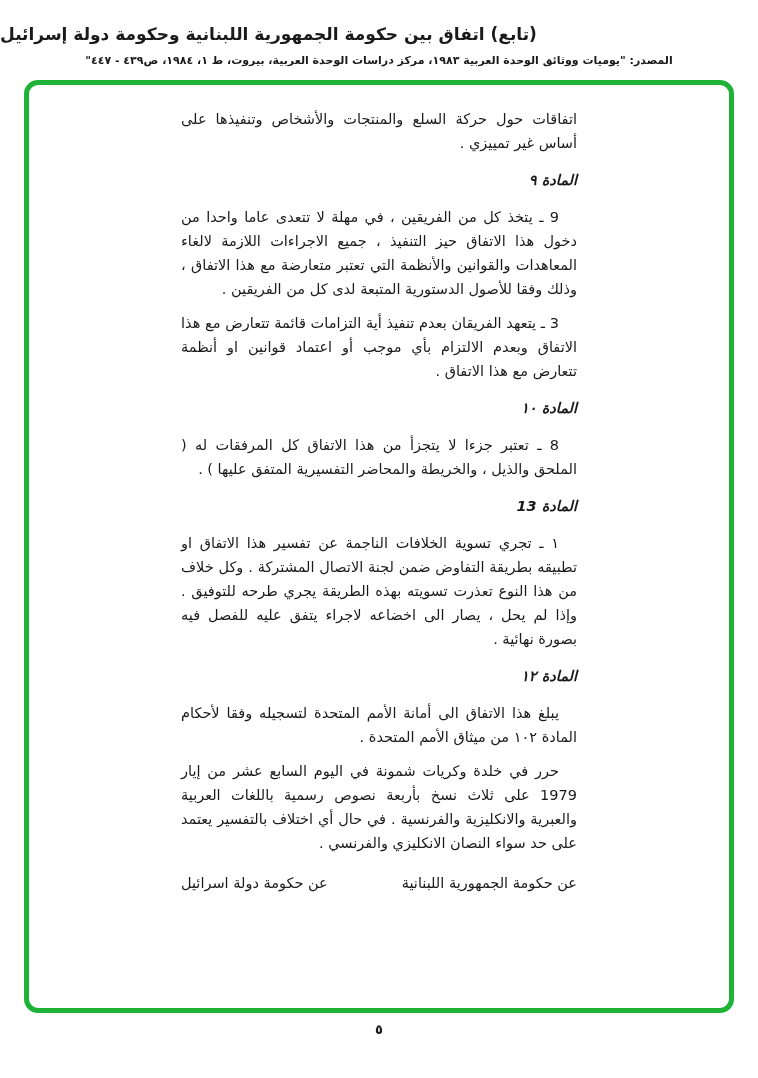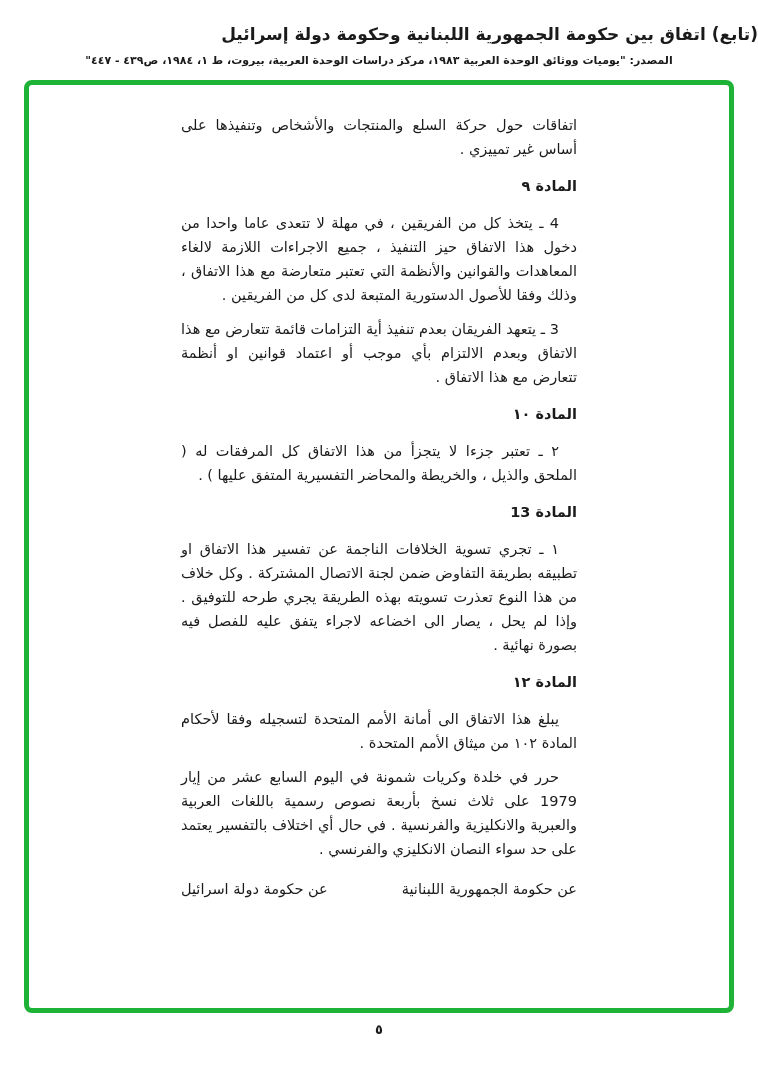--- a/index.html
+++ b/index.html
@@ -10,39 +10,39 @@
     color: #1a1a1a;
   }
   .page {
     width: 758px;
     height: 1078px;
     padding-top: 24px;
     overflow: hidden;
     background: #ffffff;
   }
   .page-title {
-    text-align: right;
+    text-align: left;
     font-size: 17px;
     font-weight: bold;
     direction: rtl;
     letter-spacing: 0.2px;
   }
   .source-line {
     margin-top: 10px;
     text-align: center;
     font-size: 11px;
     font-weight: bold;
     direction: rtl;
   }
   .doc-box {
     margin: 13px 24px 0 24px;
     height: 933px;
     border: 5px solid var(--green, #1eb337);
-    border-radius: 8px;
-    padding: 28px 0 10px 0;
+    border-radius: 14px;
+    padding: 22px 0 10px 0;
     overflow: hidden;
     background: #ffffff;
   }
   .doc-column {
     width: 396px;
     margin: 0 auto;
     direction: rtl;
     text-align: justify;
     font-size: 14.5px;
     line-height: 24px;
@@ -50,20 +50,21 @@
   .para {
     margin-bottom: 10px;
     text-align: justify;
     text-justify: inter-word;
   }
   .para.indent { text-indent: 18px; }
   .article-heading {
     font-weight: bold;
     margin: 13px 0 13px 0;
     text-align: right;
+    font-style: italic;
   }
   .signatures {
     margin-top: 16px;
     display: flex;
     flex-direction: row;
     justify-content: space-between;
     direction: rtl;
   }
   .sig-group { text-align: center; }
   .sig-title { font-size: 14.5px; }
@@ -82,24 +83,24 @@
 
   <div class="page-title">(تابع) اتفاق بين حكومة الجمهورية اللبنانية وحكومة دولة إسرائيل</div>
 
   <div class="source-line">المصدر:  "يوميات ووثائق الوحدة العربية ١٩٨٣، مركز دراسات الوحدة العربية، بيروت، ط ١، ١٩٨٤، ص٤٣٩ - ٤٤٧"</div>
 
   <div class="doc-box">
     <div class="doc-column">
 
     <div class="para">اتفاقات حول حركة السلع والمنتجات والأشخاص وتنفيذها على أساس غير تمييزي .</div>
         <div class="article-heading">المادة ٩</div>
-        <div class="para indent">4 ـ يتخذ كل من الفريقين ، في مهلة لا تتعدى عاما واحدا من دخول هذا الاتفاق حيز التنفيذ ، جميع الاجراءات اللازمة لالغاء المعاهدات والقوانين والأنظمة التي تعتبر متعارضة مع هذا الاتفاق ، وذلك وفقا للأصول الدستورية المتبعة لدى كل من الفريقين .</div>
+        <div class="para indent">9 ـ يتخذ كل من الفريقين ، في مهلة لا تتعدى عاما واحدا من دخول هذا الاتفاق حيز التنفيذ ، جميع الاجراءات اللازمة لالغاء المعاهدات والقوانين والأنظمة التي تعتبر متعارضة مع هذا الاتفاق ، وذلك وفقا للأصول الدستورية المتبعة لدى كل من الفريقين .</div>
         <div class="para indent">3 ـ يتعهد الفريقان بعدم تنفيذ أية التزامات قائمة تتعارض مع هذا الاتفاق وبعدم الالتزام بأي موجب أو اعتماد قوانين او أنظمة تتعارض مع هذا الاتفاق .</div>
         <div class="article-heading">المادة ١٠</div>
-        <div class="para indent">٢ ـ تعتبر جزءا لا يتجزأ من هذا الاتفاق كل المرفقات له ( الملحق والذيل ، والخريطة والمحاضر التفسيرية المتفق عليها ) .</div>
+        <div class="para indent">8 ـ تعتبر جزءا لا يتجزأ من هذا الاتفاق كل المرفقات له ( الملحق والذيل ، والخريطة والمحاضر التفسيرية المتفق عليها ) .</div>
         <div class="article-heading">المادة 13</div>
         <div class="para indent">١ ـ تجري تسوية الخلافات الناجمة عن تفسير هذا الاتفاق او تطبيقه بطريقة التفاوض ضمن لجنة الاتصال المشتركة . وكل خلاف من هذا النوع تعذرت تسويته بهذه الطريقة يجري طرحه للتوفيق . وإذا لم يحل ، يصار الى اخضاعه لاجراء يتفق عليه للفصل فيه بصورة نهائية .</div>
         <div class="article-heading">المادة ١٢</div>
         <div class="para indent">يبلغ هذا الاتفاق الى أمانة الأمم المتحدة لتسجيله وفقا لأحكام المادة ١٠٢ من ميثاق الأمم المتحدة .</div>
         <div class="para indent">حرر في خلدة وكريات شمونة في اليوم السابع عشر من إيار 1979 على ثلاث نسخ بأربعة نصوص رسمية باللغات العربية والعبرية والانكليزية والفرنسية .  في حال أي اختلاف بالتفسير يعتمد على حد سواء النصان الانكليزي والفرنسي .</div>
       </div>
 
     <div class="doc-column">
       <div class="signatures">
         <div class="sig-group">

